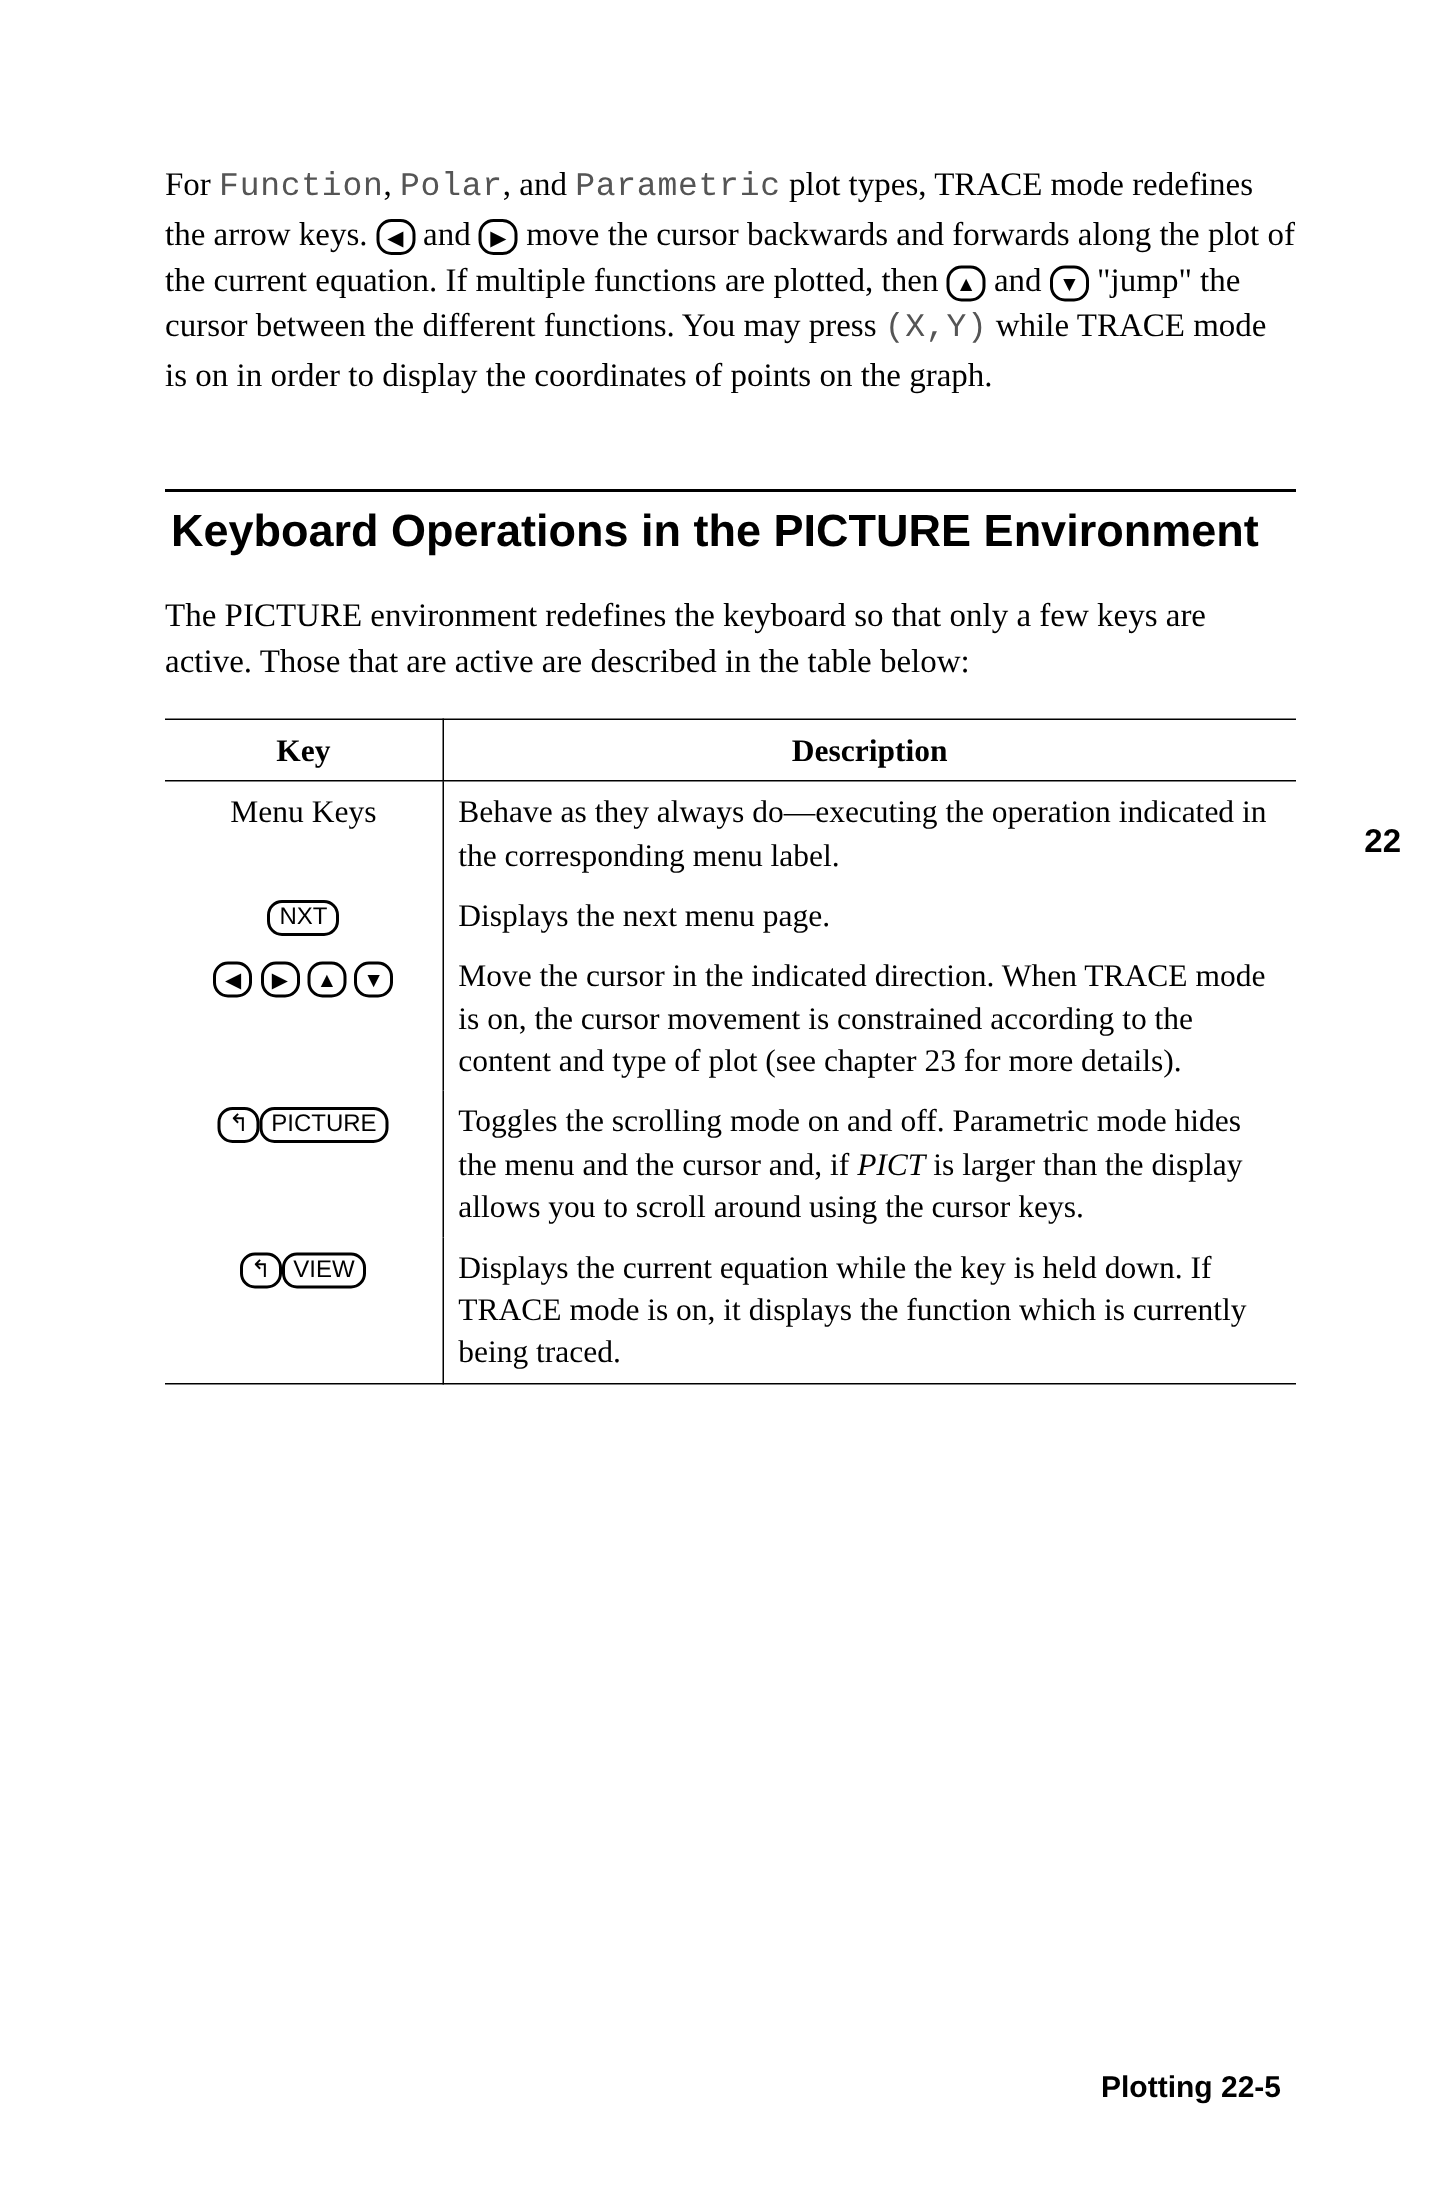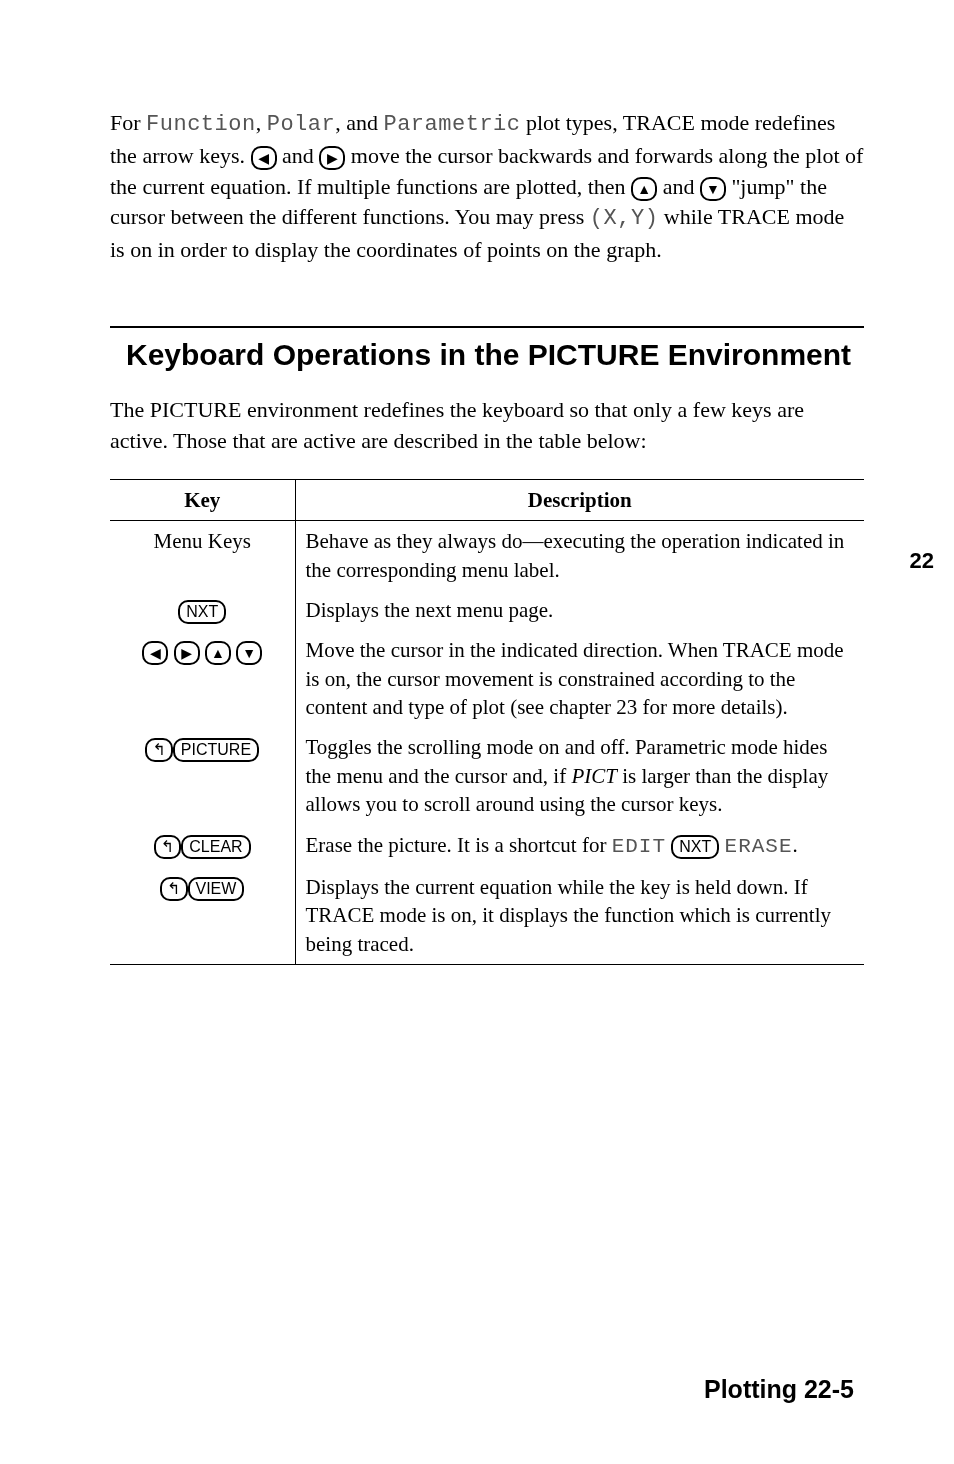--- a/index.html
+++ b/index.html
@@ -45,21 +45,21 @@
   }
   hr.section-rule {
     border: none;
     border-top: 2px solid #000;
     margin: 60px 0 8px 0;
   }
   h2.section-title {
     font-family: Arial, Helvetica, sans-serif;
     font-weight: 700;
     font-size: 30px;
-    margin: 0 0 10px 16px;
+    margin: 0 0 10px 4px;
     line-height: 1.25;
   }
   .section-body {
     font-size: 22px;
     line-height: 1.4;
   }
   table.kbtable {
     border-collapse: collapse;
     width: 100%;
     margin-top: 6px;
@@ -101,21 +101,21 @@
     font-family: Arial, Helvetica, sans-serif;
     font-weight: 700;
     font-size: 22px;
   }
   .footer {
     position: absolute;
     right: 100px;
     bottom: 60px;
     font-family: Arial, Helvetica, sans-serif;
     font-weight: 700;
-    font-size: 25px;
+    font-size: 20px;
     margin-left: 32px;
   }
   .italic { font-style: italic; }
   .lcd {
     font-family: "Courier New", Courier, monospace;
     color: #555;
     letter-spacing: 1px;
   }
   .shift-hook {
     display: inline-block;
@@ -172,31 +172,20 @@
         <td class="desc-col">Move the cursor in the indicated direction. When TRACE mode is on, the cursor movement is constrained according to the content and type of plot (see chapter 23 for more details).</td>
       </tr>
       <tr>
         <td class="key-col">
           <span class="shift-hook">↰</span><span class="keycap">PICTURE</span>
         </td>
         <td class="desc-col">
           <span>Toggles the scrolling mode on and off. Parametric mode hides the menu and the cursor and, if </span><span class="italic">PICT</span><span> is larger than the display allows you to scroll around using the cursor keys.</span>
         </td>
       </tr>
-      <tr>
-        <td class="key-col">
-          <span class="shift-hook">↰</span><span class="keycap">CLEAR</span>
-        </td>
-        <td class="desc-col">
-          <span>Erase the picture. It is a shortcut for </span>
-          <span class="lcd">EDIT</span>
-          <span class="keycap">NXT</span>
-          <span class="lcd">ERASE</span><span>.</span>
-        </td>
-      </tr>
       <tr class="last">
         <td class="key-col">
           <span class="shift-hook">↰</span><span class="keycap">VIEW</span>
         </td>
         <td class="desc-col">Displays the current equation while the key is held down. If TRACE mode is on, it displays the function which is currently being traced.</td>
       </tr>
     </tbody>
   </table>
 </div>
 

